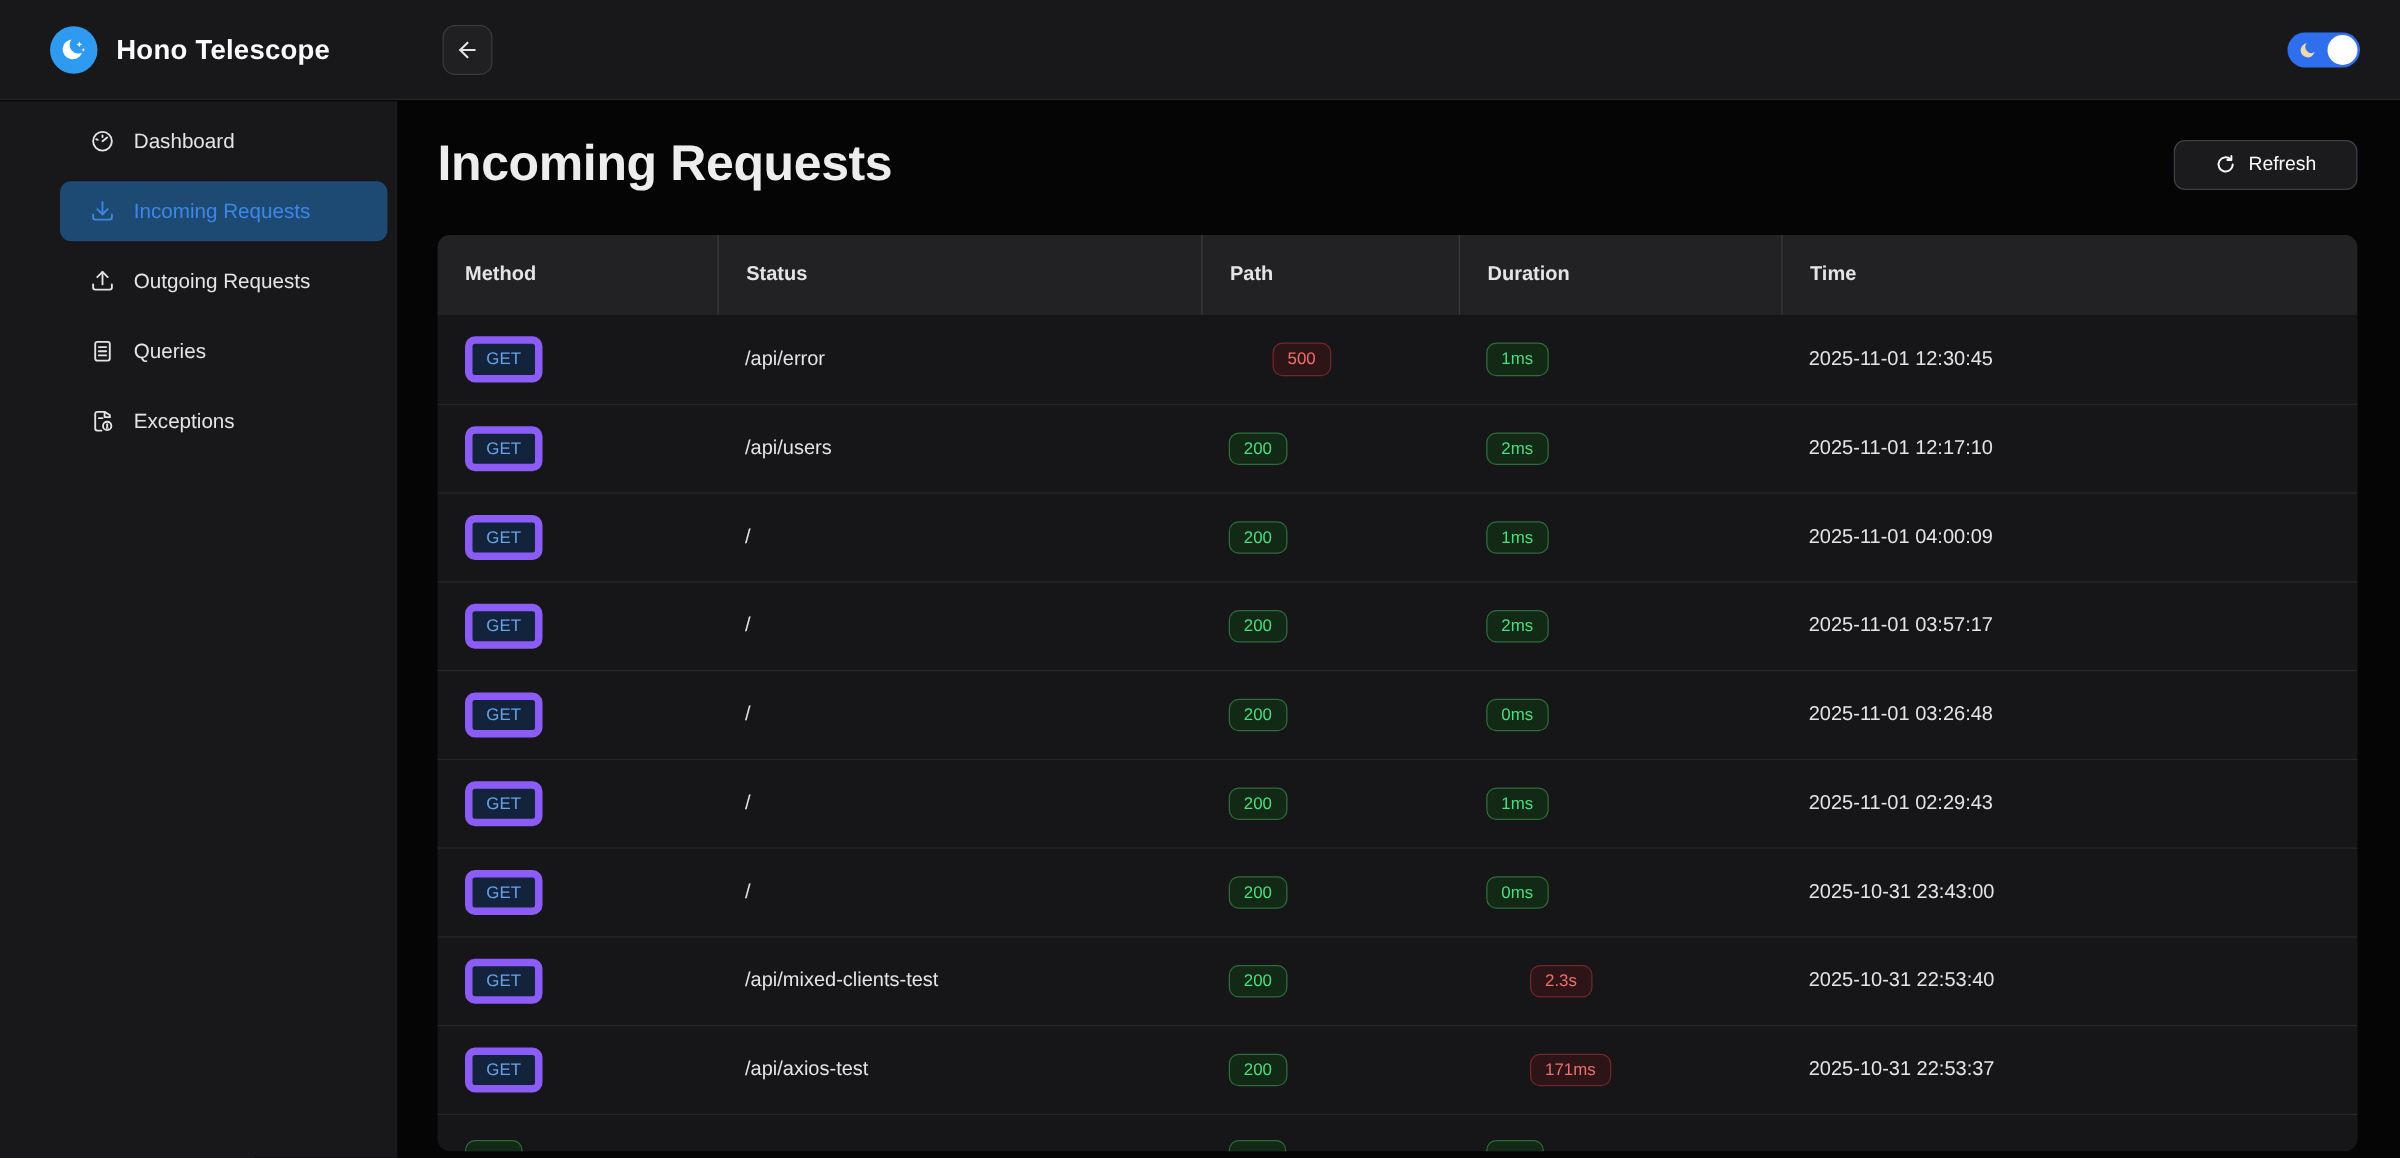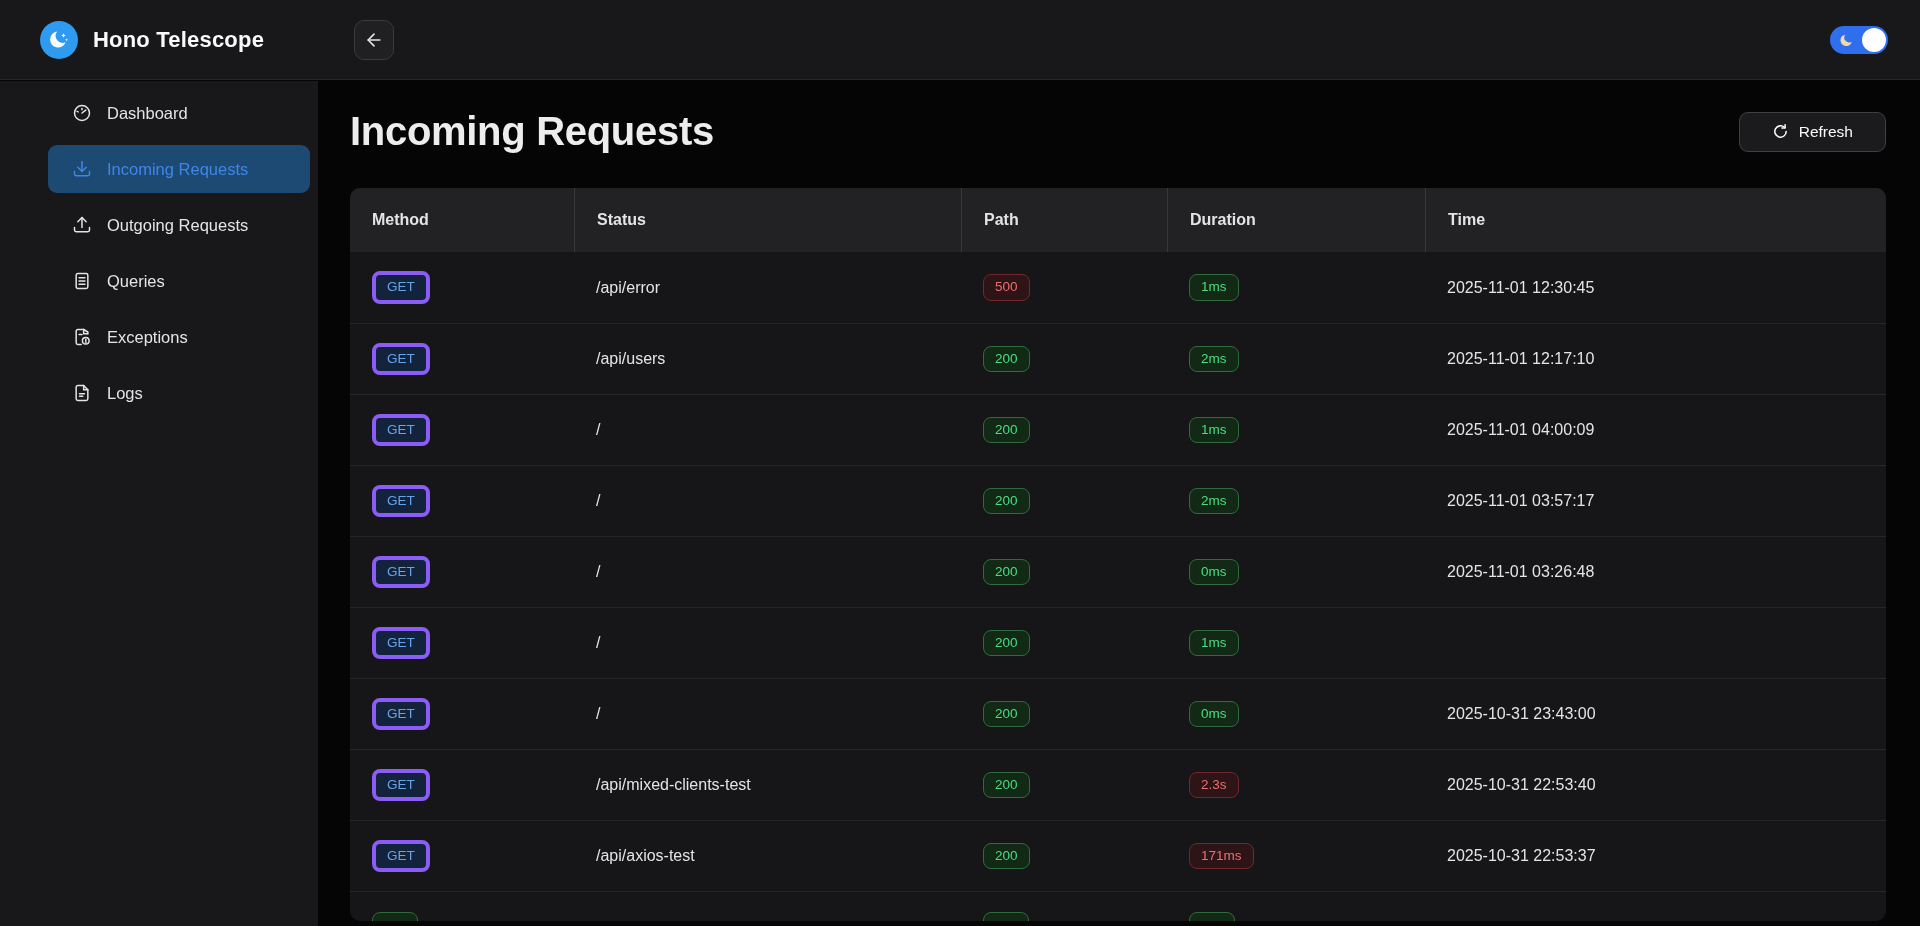--- a/index.html
+++ b/index.html
@@ -46,23 +46,23 @@
   .t-head .cell { font-size:16px; font-weight:700; color:#e4e4e7; height:100%;
                   display:flex; align-items:center; }
   .t-head .cell + .cell { border-left:1px solid #38383c; }
   .t-body .t-row { height:71px; border-top:1px solid #26262a; }
   .t-body .t-row:first-child { border-top:none; }
   .cell { padding-left:22px; }
   .path-cell, .time-cell { font-size:16px; color:#e4e4e7; }
 
   .badge { display:inline-block; font-size:13.5px; font-weight:500; padding:4px 11px;
            border-radius:8px; line-height:1.25; }
-  .badge-method { color:#66a3ea; background:#14233c; border:4px solid #8b5cf6; }
+  .badge-method { color:#66a3ea; background:#14233c; border:6px solid #8b5cf6; }
   .badge.green  { color:#4ade80; background:#112915; border:1px solid #2f6b3c; }
-  .badge.red    { color:#ef6e6e; background:#2d1517; border:1px solid #71272b; }
+  .badge.red    { color:#ef6e6e; background:#2d1517; border:1px solid #71272b;margin-left:35px; }
   .badge.empty  { min-width:46px; height:26px; }
 </style>
 </head>
 <body>
 
 <div class="topbar">
   <div class="brand">
     <div class="logo">
       <svg width="24" height="24" viewBox="0 0 24 24">
         <path d="M18.6 14.2 A8 8 0 1 1 10.2 3.5 A7 7 0 0 0 18.6 14.2 Z" fill="#ffffff"></path>
@@ -127,29 +127,20 @@
         <path d="M14 3H7a2 2 0 0 0-2 2v14a2 2 0 0 0 2 2h4"></path>
         <path d="M14 3v5h5"></path>
           <path d="M19 8V6l-5-3"></path>
           <line x1="8.5" y1="9" x2="12" y2="9"></line>
         <circle cx="16.5" cy="16.5" r="4"></circle>
           <line x1="16.5" y1="14.8" x2="16.5" y2="17"></line>
         <circle cx="16.5" cy="18.6" r="0.4" fill="currentColor"></circle>
       </svg>
       <span>Exceptions</span>
     </div>
-    <div class="nav-item">
-      <svg width="20" height="20" viewBox="0 0 24 24" fill="none" stroke="currentColor" stroke-width="1.8" stroke-linecap="round" stroke-linejoin="round">
-        <path d="M14 3H7a2 2 0 0 0-2 2v14a2 2 0 0 0 2 2h10a2 2 0 0 0 2-2V8z"></path>
-        <path d="M14 3v5h5"></path>
-          <line x1="9" y1="13" x2="15" y2="13"></line>
-          <line x1="9" y1="16" x2="13" y2="16"></line>
-      </svg>
-      <span>Logs</span>
-    </div>
   </div>
 </div>
 
 <div class="main">
   <div class="page-head">
     <div class="page-title">Incoming Requests</div>
     <div class="refresh-btn">
       <svg width="17" height="17" viewBox="0 0 24 24" fill="none" stroke="currentColor" stroke-width="2.2" stroke-linecap="round" stroke-linejoin="round">
         <path d="M20 12a8 8 0 1 1-2.3-5.6"></path>
           <polyline points="18.5 2.5 18.5 7 14 7"></polyline>
@@ -205,20 +196,21 @@
     <div class="cell"><span class="badge green">200</span></div>
     <div class="cell"><span class="badge green">0ms</span></div>
     <div class="cell time-cell">2025-11-01 03:26:48</div>
   </div>
 
   <div class="t-row">
     <div class="cell"><span class="badge badge-method">GET</span></div>
     <div class="cell path-cell">/</div>
     <div class="cell"><span class="badge green">200</span></div>
     <div class="cell"><span class="badge green">1ms</span></div>
+    <div class="cell time-cell">2025-11-01 02:29:43</div>
   </div>
 
   <div class="t-row">
     <div class="cell"><span class="badge badge-method">GET</span></div>
     <div class="cell path-cell">/</div>
     <div class="cell"><span class="badge green">200</span></div>
     <div class="cell"><span class="badge green">0ms</span></div>
     <div class="cell time-cell">2025-10-31 23:43:00</div>
   </div>
 

